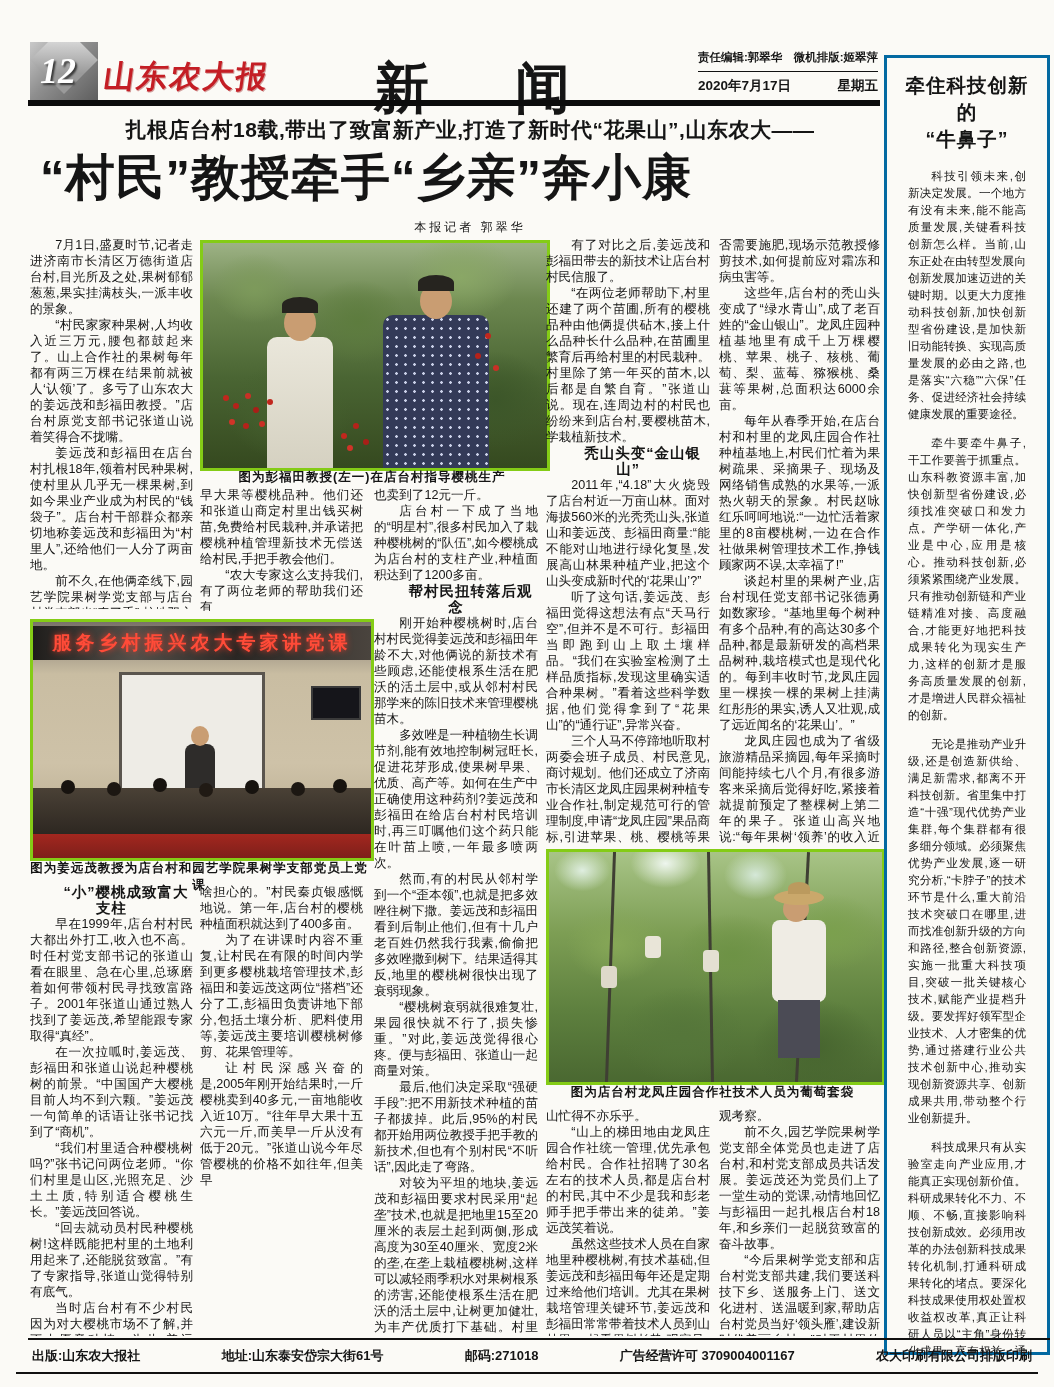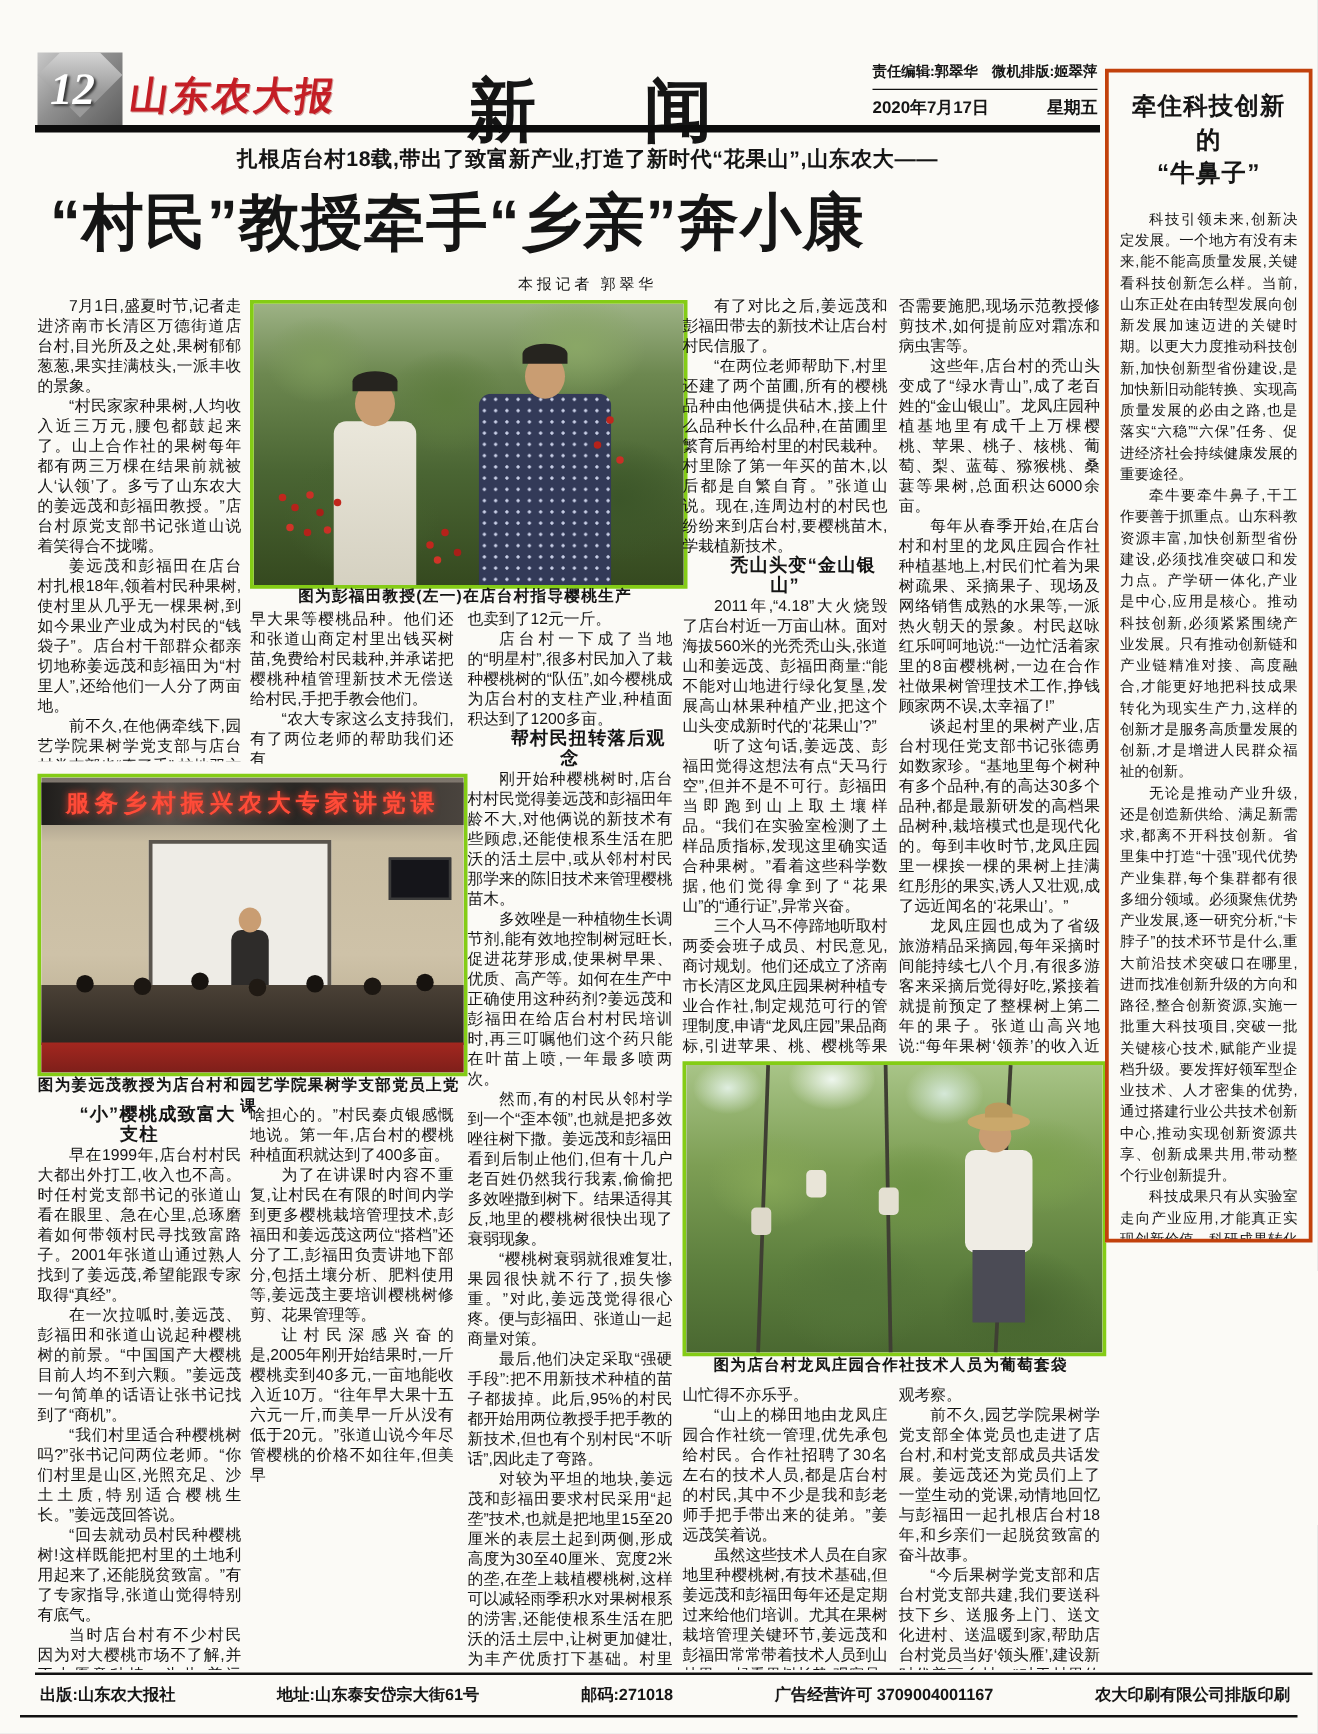--- a/index.html
+++ b/index.html
@@ -20,21 +20,21 @@
   .section-title{position:absolute;left:374px;top:52px;font-size:55px;font-weight:900;
     letter-spacing:86px;white-space:nowrap;}
   .editor-box{position:absolute;left:698px;top:50px;width:180px;}
   .editor-row{display:flex;justify-content:space-between;font-size:11.5px;font-weight:700;white-space:nowrap;}
   .editor-divider{height:1px;background:#111;margin:6px 0 5px;}
   .date-row{display:flex;justify-content:space-between;font-size:13.5px;font-weight:700;}
   .header-rule{position:absolute;left:28px;top:100px;width:852px;height:6px;background:#0c0c0c;}
 
   
   .kicker{position:absolute;left:60px;top:116px;width:820px;text-align:center;
-    font-size:17px;font-weight:800;letter-spacing:.5px;}
+    font-size:21px;font-weight:800;letter-spacing:.5px;}
   .main-title{position:absolute;left:40px;top:145px;width:860px;margin:0;
     font-size:49px;font-weight:900;letter-spacing:1px;}
   .byline{position:absolute;left:40px;top:219px;width:860px;text-align:center;
     font-size:12px;letter-spacing:3px;}
 
   
   .col{position:absolute;font-size:12.6px;line-height:16px;text-align:justify;overflow:hidden;}
   .col p{margin:0;text-indent:2em;}
   .col p.cont{text-indent:0;}
   .subhead{text-align:center;font-weight:800;font-size:14.5px;letter-spacing:1px;
@@ -127,26 +127,26 @@
   .p3-worker{position:absolute;right:56px;top:68px;width:54px;height:82px;
     background:#efece4;border-radius:8px;}
   .p3-worker::before{content:"";position:absolute;left:11px;top:-24px;width:26px;height:26px;
     background:#c99d72;border-radius:50%;}
   .p3-hat{position:absolute;right:58px;top:38px;width:50px;height:15px;background:#caa86b;border-radius:50%;}
   .p3-hat::after{content:"";position:absolute;left:14px;top:-8px;width:22px;height:12px;
     background:#bb9a5e;border-radius:50% 50% 0 0;}
   .p3-pants{position:absolute;right:62px;top:148px;width:42px;height:58px;background:#4b4b55;}
 
   
-  .sidebar{position:absolute;left:884px;top:55px;width:166px;height:939px;
-    border:3px solid #c2410c;box-sizing:border-box;background:var(--paper,#fbfaf6);
+  .sidebar{position:absolute;left:884px;top:55px;width:166px;height:1300px;
+    border:3px solid #0369a1;box-sizing:border-box;background:var(--paper,#fbfaf6);
     padding:12px 9px;overflow:hidden;}
   .sidebar h2{margin:2px 0 14px;text-align:center;font-size:19.5px;line-height:27px;
     font-weight:900;letter-spacing:1px;}
-  .sidebar p{margin:0;font-size:11.6px;line-height:17px;text-align:justify;text-indent:2em;}
+  .sidebar p{margin:12px;font-size:11.6px;line-height:17px;text-align:justify;text-indent:2em;}
   .sidebar .source{margin-top:8px;text-align:right;font-size:12px;font-weight:700;}
 
   
   .footer-rule{position:absolute;left:28px;top:1338px;width:1022px;height:2px;background:#111;}
   .footer-row{position:absolute;left:32px;top:1347px;width:1000px;display:flex;
     justify-content:space-between;font-size:13px;font-weight:700;white-space:nowrap;}
   .page-bottom-line{position:absolute;left:16px;top:1372px;width:1022px;height:2px;background:#111;}
 </style>
 </head>
 <body>

